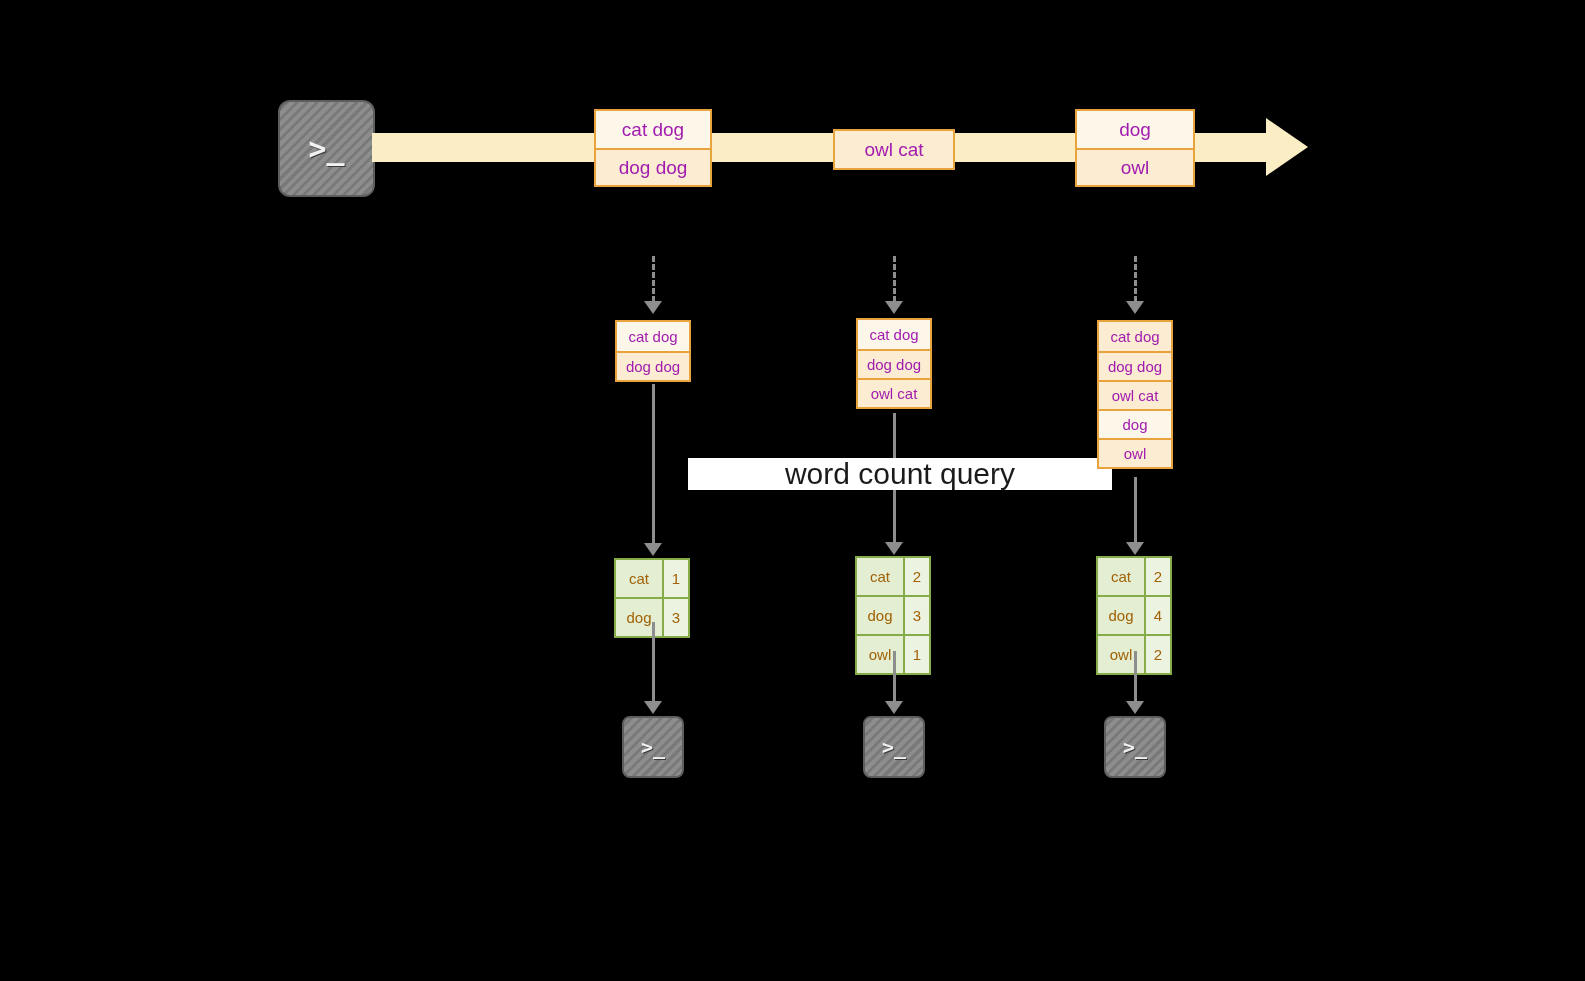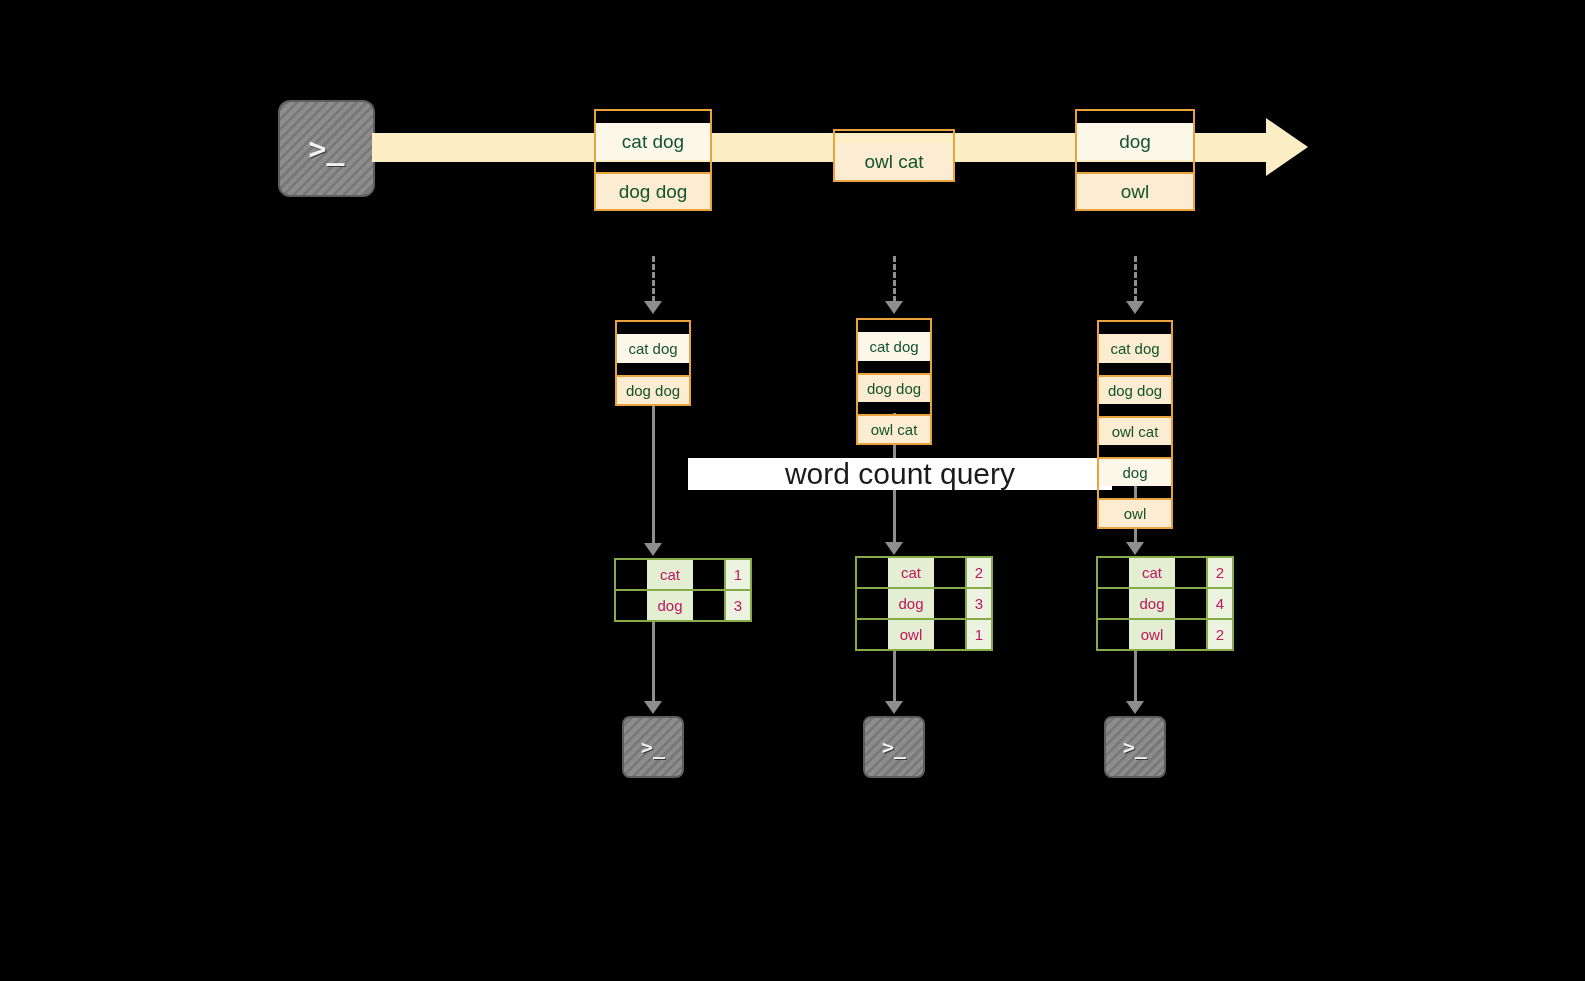--- a/index.html
+++ b/index.html
@@ -46,23 +46,22 @@
     width: 0; height: 0;
     border-top: 29px solid transparent;
     border-bottom: 29px solid transparent;
     border-left: 42px solid var(--stream-arrow, #fbeec5);
     z-index: 1;
   }
 
   
   .cell {
     display: flex; align-items: center; justify-content: center;
-    color: #14532d;
+    color: #a21caf;
     background: var(--batch-fill, #fbecd2);
-    margin-top: 12px;
   }
   .cell.light { background: var(--batch-fill-light, #fdf7ea); }
   .cell.cream { background: var(--batch-fill, #fbecd2); }
 
   
   .batch {
     position: absolute; z-index: 2;
     border: 2px solid var(--batch-border, #e8a33d);
   }
   .batch .cell { height: 37px; font-size: 19px; }
@@ -118,24 +117,23 @@
   }
 
   
   .wc {
     position: absolute; z-index: 2;
     border: 2px solid var(--result-border, #85ac49);
   }
   .wc .row { display: flex; }
   .wc .row + .row { border-top: 2px solid var(--result-border, #85ac49); }
   .wc .w, .wc .v {
-    height: 29px; display: flex; align-items: center; justify-content: center;
-    font-size: 15px; color: #be185d;
+    height: 37px; display: flex; align-items: center; justify-content: center;
+    font-size: 15px; color: #a16207;
     background: var(--result-fill, #e3eed2);
-    margin-left: 31px;
   }
   .wc .w { width: 46px; }
   .wc .v { width: 26px; border-left: 2px solid var(--result-border, #85ac49); background: #ecf3e0; }
   .wc.c1 { left: 614px;  top: 558px; }
   .wc.c2 { left: 855px;  top: 556px; }
   .wc.c3 { left: 1096px; top: 556px; }
 </style>
 </head>
 <body>
 

